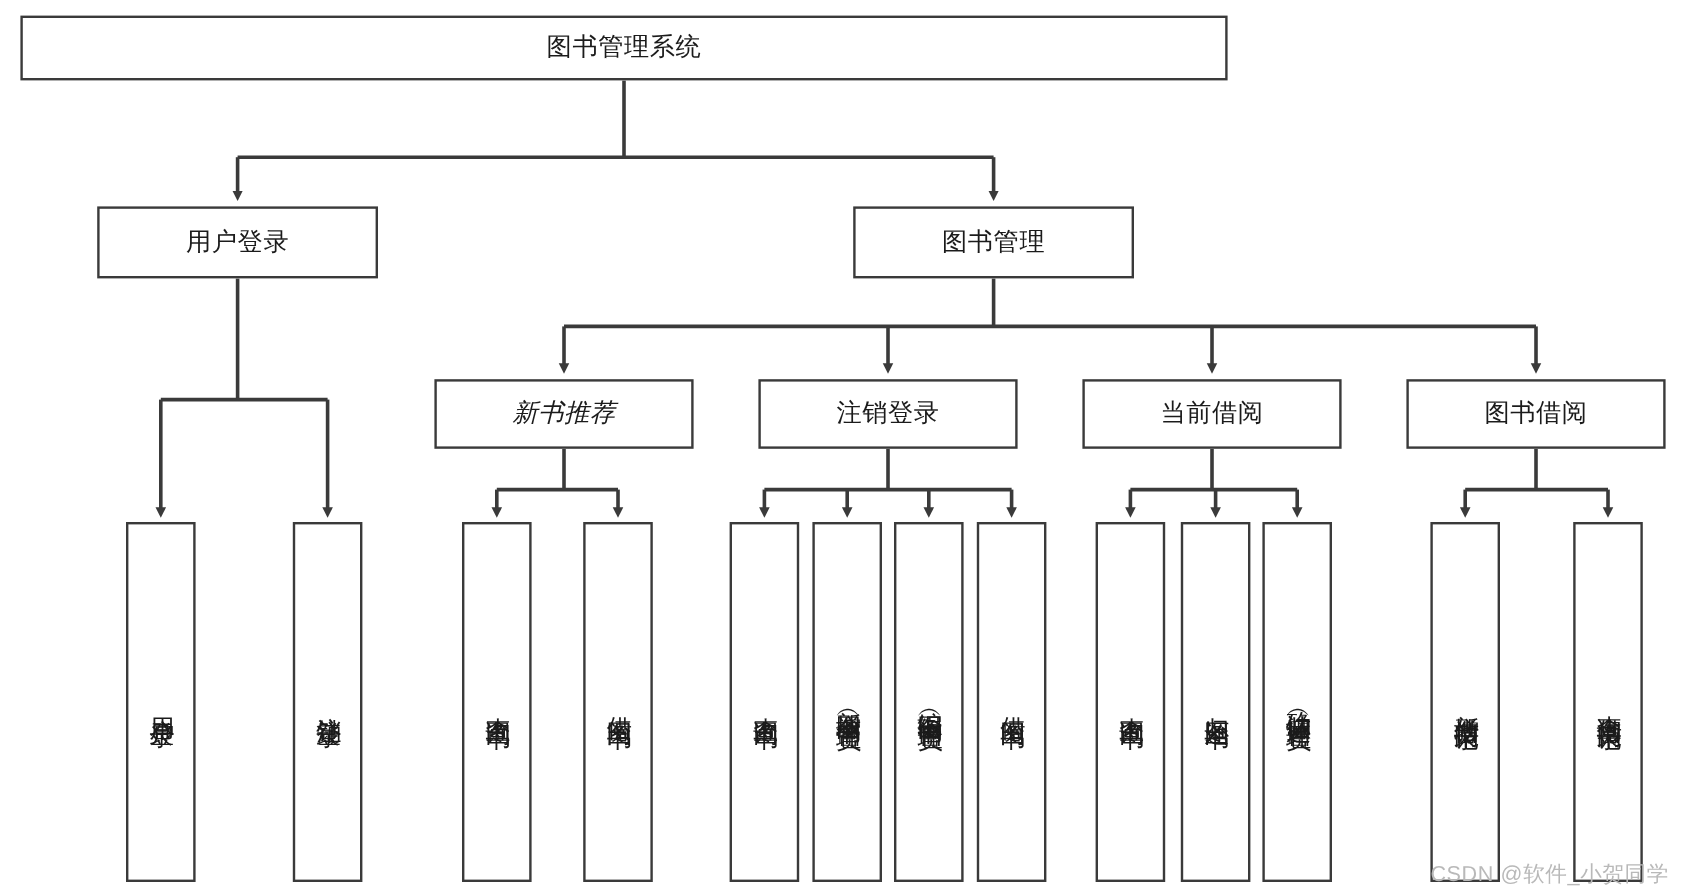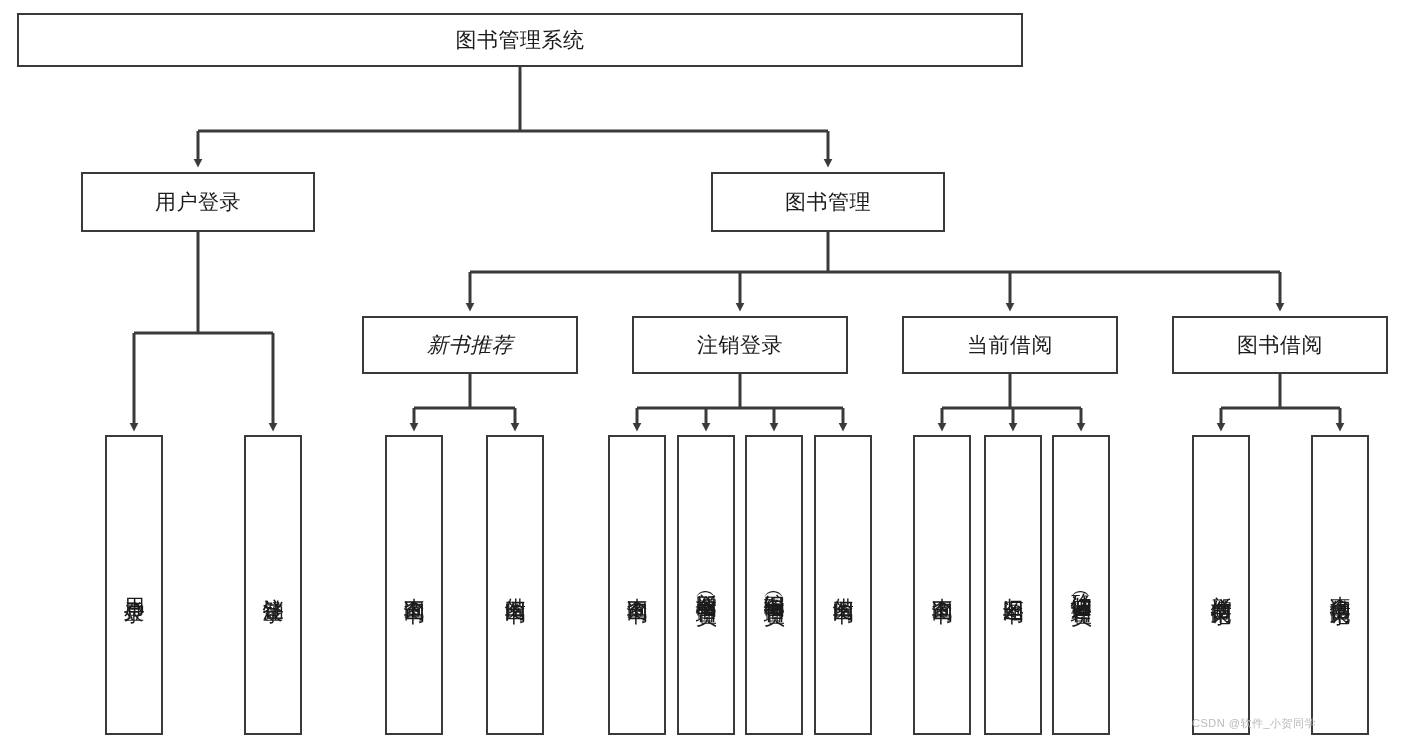--- a/index.html
+++ b/index.html
@@ -58,21 +58,21 @@
   .node.vert .lbl {
     writing-mode: vertical-rl;
     text-orientation: upright;
     font-size: 21px;
     line-height: 1.06;
     letter-spacing: 2px;
     white-space: nowrap;
   }
   .watermark {
     position: absolute;
-    font-size: 11px;
+    font-size: 18px;
     color: #b9b9b9;
     letter-spacing: 0.5px;
     white-space: nowrap;
     font-family: "Liberation Sans", "DejaVu Sans", sans-serif;
   }
 </style>
 </head>
 <body>
 
 <div id="diagram-root">

